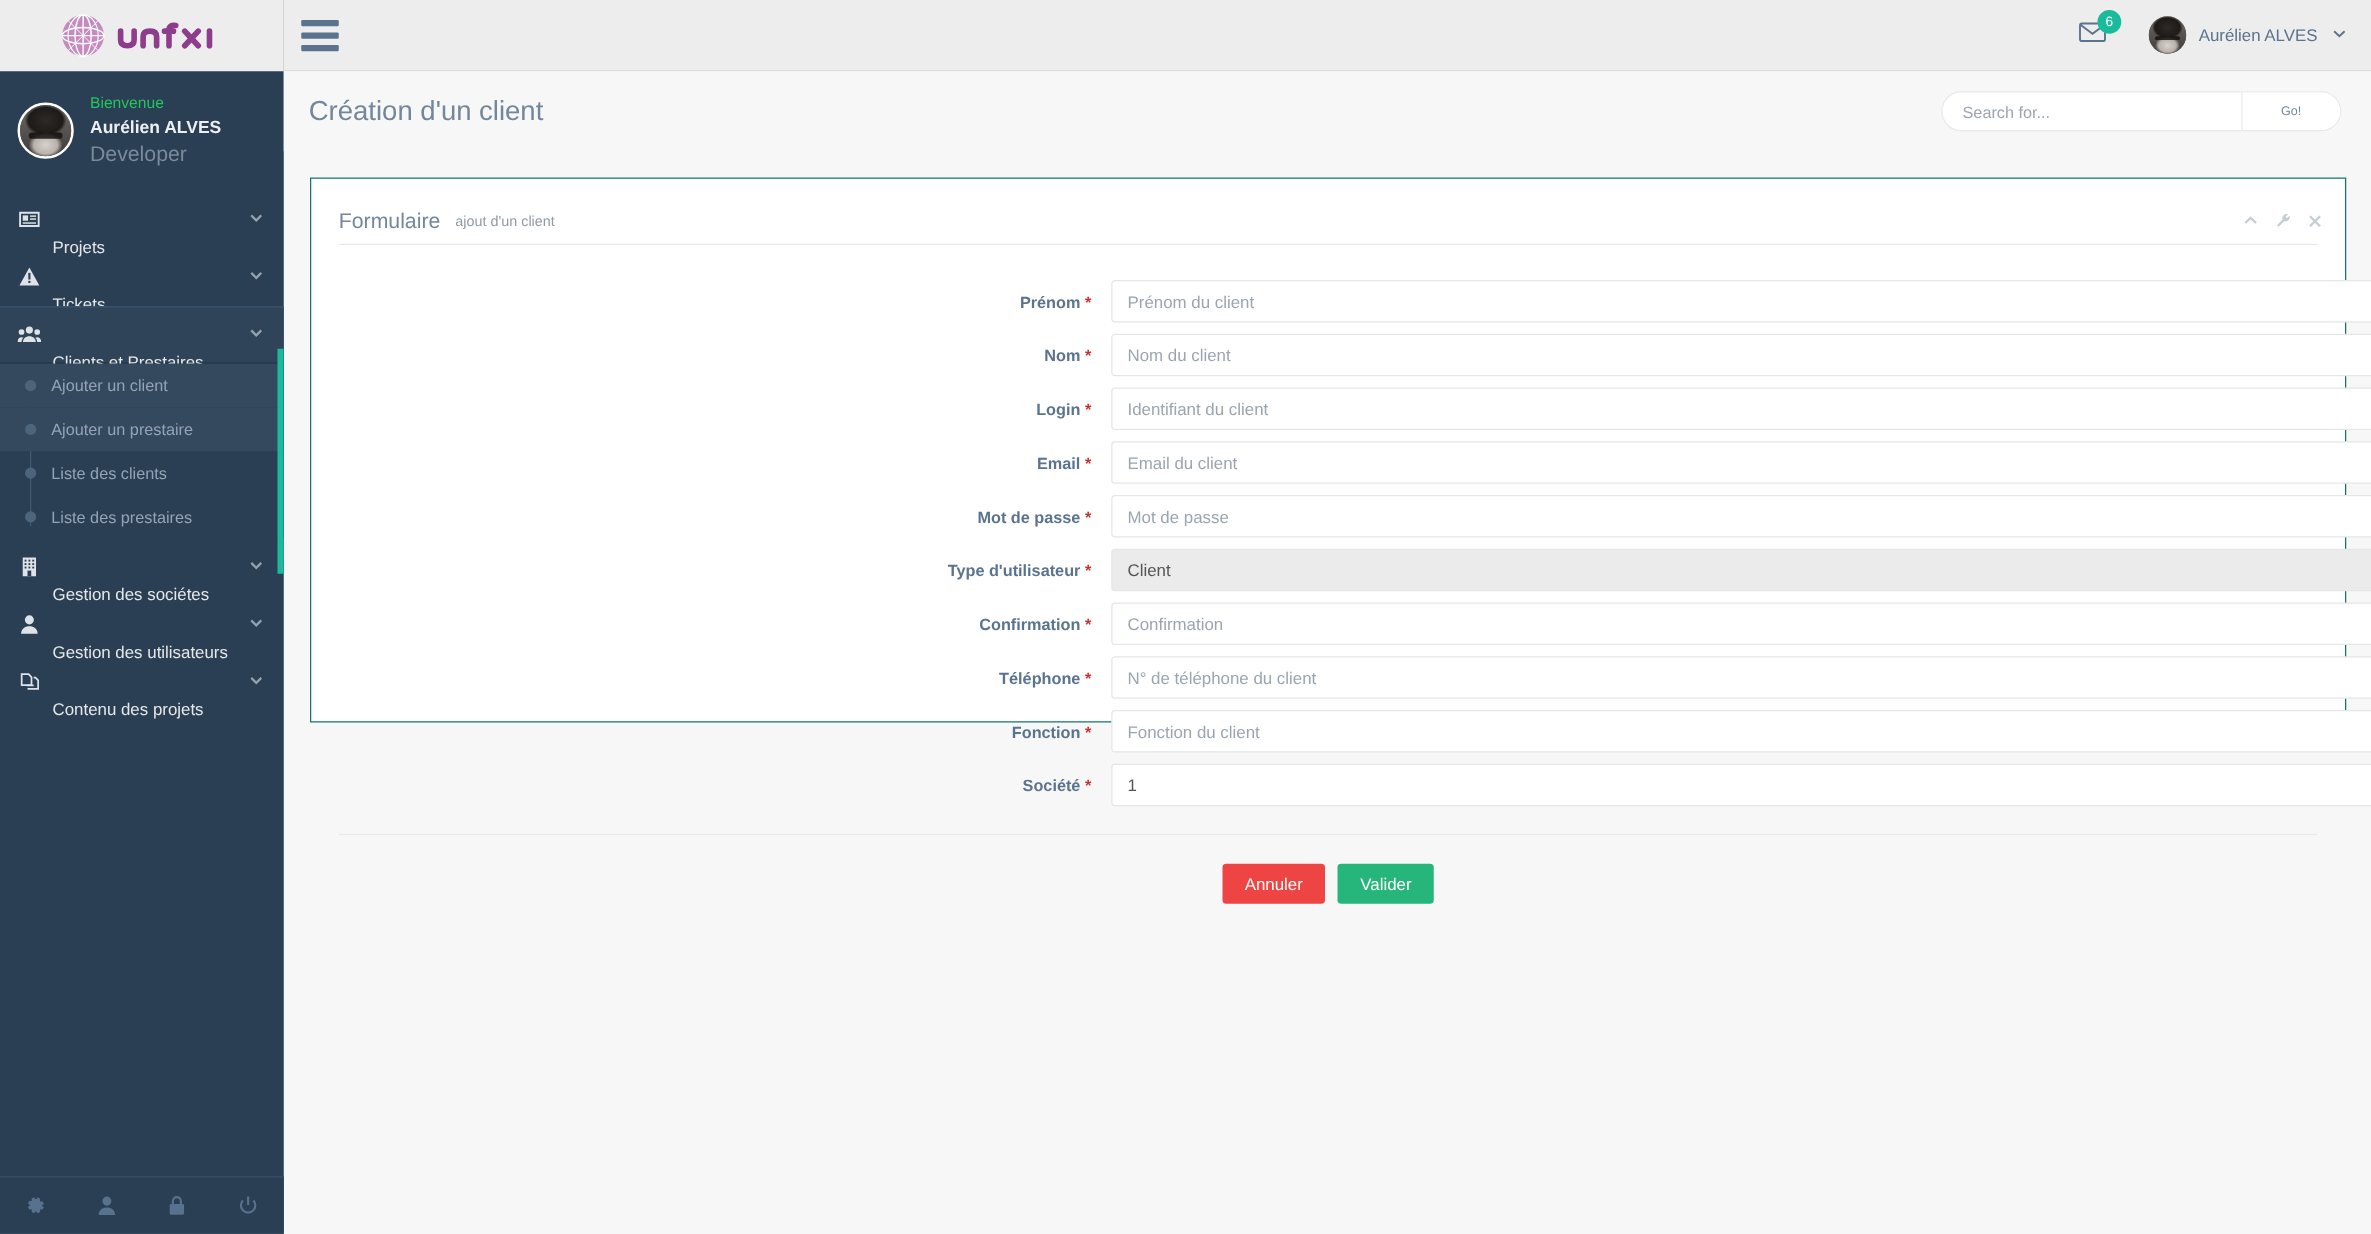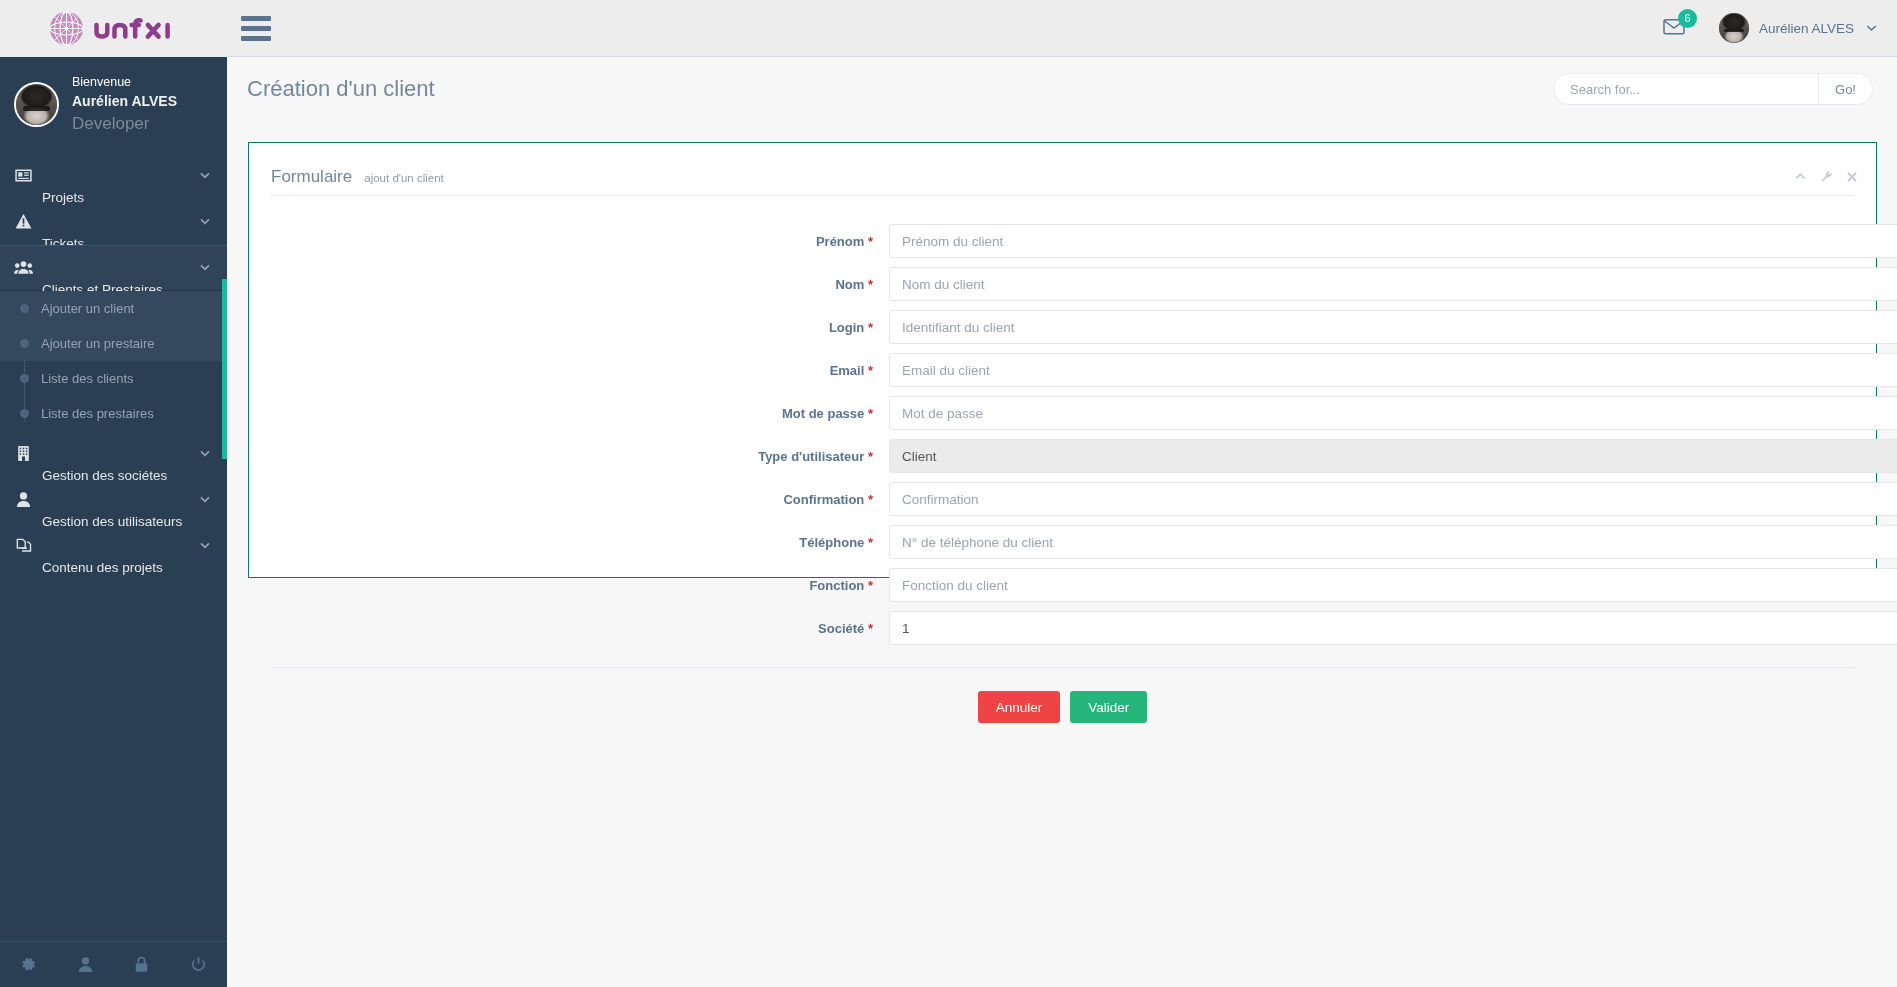--- a/index.html
+++ b/index.html
@@ -43,21 +43,21 @@
       radial-gradient(ellipse 55% 42% at 50% 78%, #d8d2cc 0%, #b9b2ac 42%, transparent 60%),
       radial-gradient(ellipse 48% 36% at 50% 30%, #2e2a27 0%, #1d1a18 70%, transparent 85%),
       linear-gradient(180deg, #6e6a66 0%, #3f3b38 100%);
   }
   .avatar-face::after {
     content: ""; position: absolute; left: 18%; top: 52%;
     width: 64%; height: 12%; border-radius: 3px;
     background: rgba(20,18,16,.85);
   }
   .profile-txt { line-height: 1.35; }
-  .p-welcome { font-size: 12.5px; color: #ffffff; }
+  .p-welcome { font-size: 12.5px; color: #22c55e; }
   .p-name { font-size: 14px; color: #ECF0F1; font-weight: bold; margin-top: 1px; }
   .p-role { font-size: 17px; color: #7b8a99; margin-top: 2px; }
 
   #nav { flex: 1 1 auto; overflow: hidden; }
   .nav-item {
     display: flex; align-items: center;
     height: 46px; padding: 0 14px 0 10px;
     color: #E7E7E7; cursor: pointer;
     position: relative;
   }
@@ -157,23 +157,23 @@
     background: #fff; border: 1px solid #E6E9ED; border-radius: 16px;
     overflow: hidden;
   }
   #search-input {
     flex: 1 1 auto; border: none; outline: none;
     padding: 0 16px; font-size: 13px; color: #73879C;
     background: transparent; font-family: "Liberation Sans", sans-serif;
   }
   #search-input::placeholder { color: #9aa5b1; }
   #search-go {
-    flex: 0 0 auto; padding: 0 16px;
+    flex: 0 0 auto; padding: 0 31px;
     display: flex; align-items: center;
-    font-size: 13px; color: #73879C; cursor: pointer;
+    font-size: 10px; color: #73879C; cursor: pointer;
     border-left: 1px solid #E6E9ED; background: #fff;
   }
 
   
   #panel {
     position: absolute; left: 248px; top: 142px;
     width: 1629px; height: 436px;
     background: #fff; border: 1px solid #0f766e;
   }
   #panel-head {

